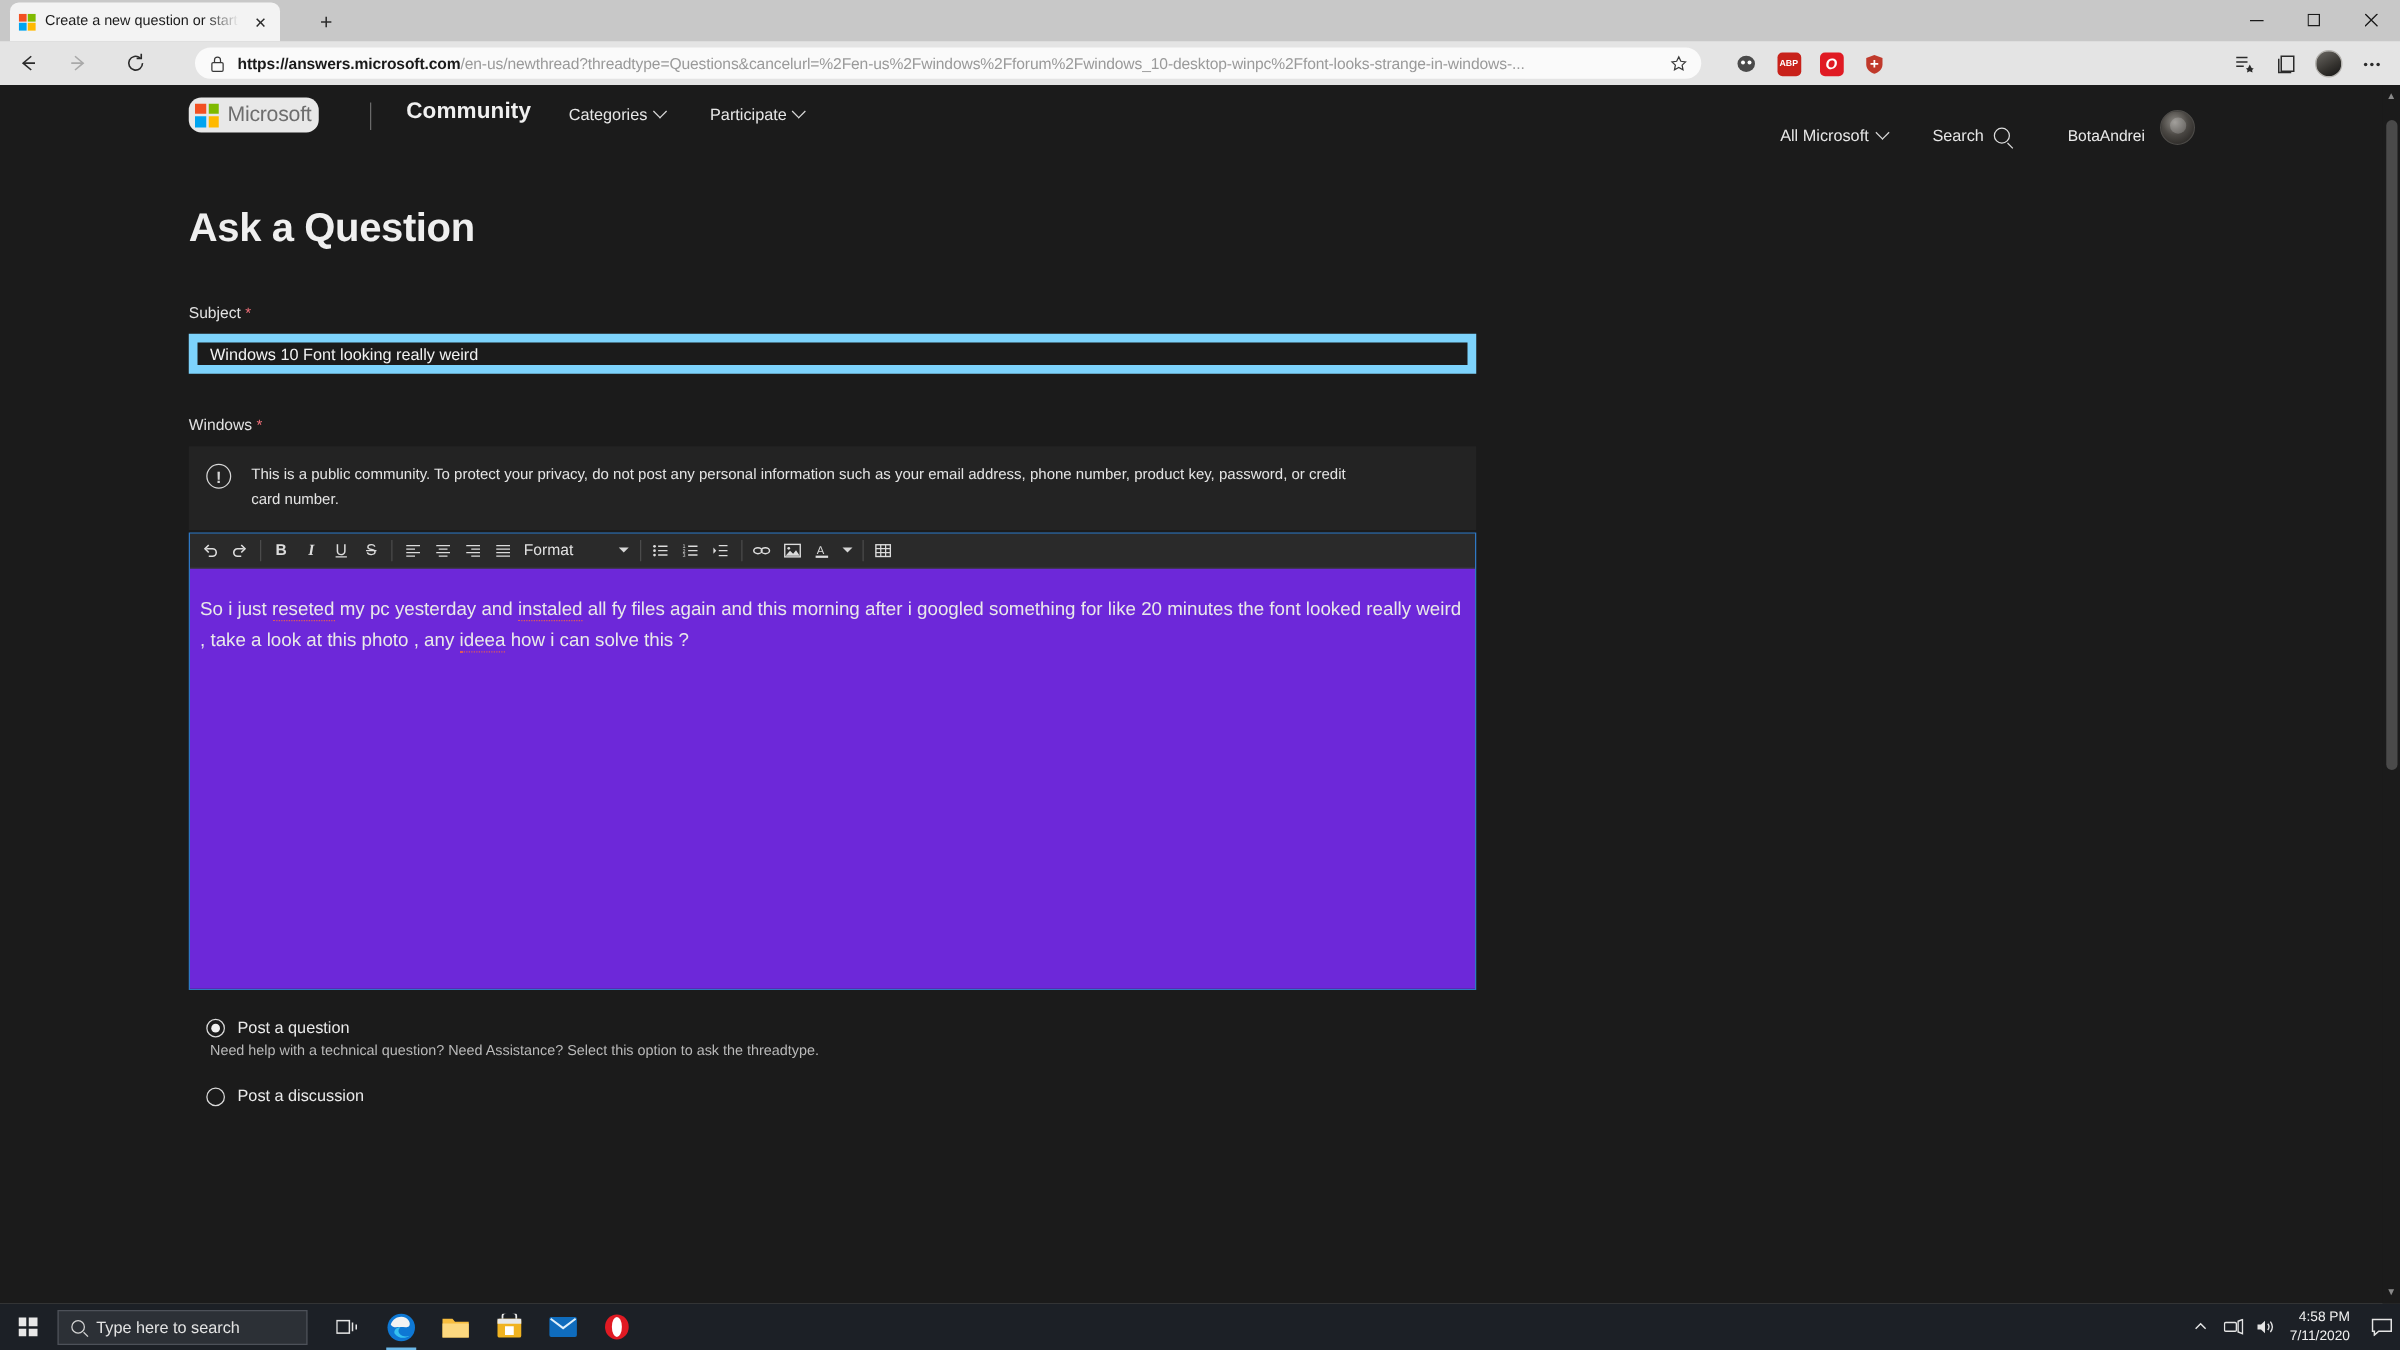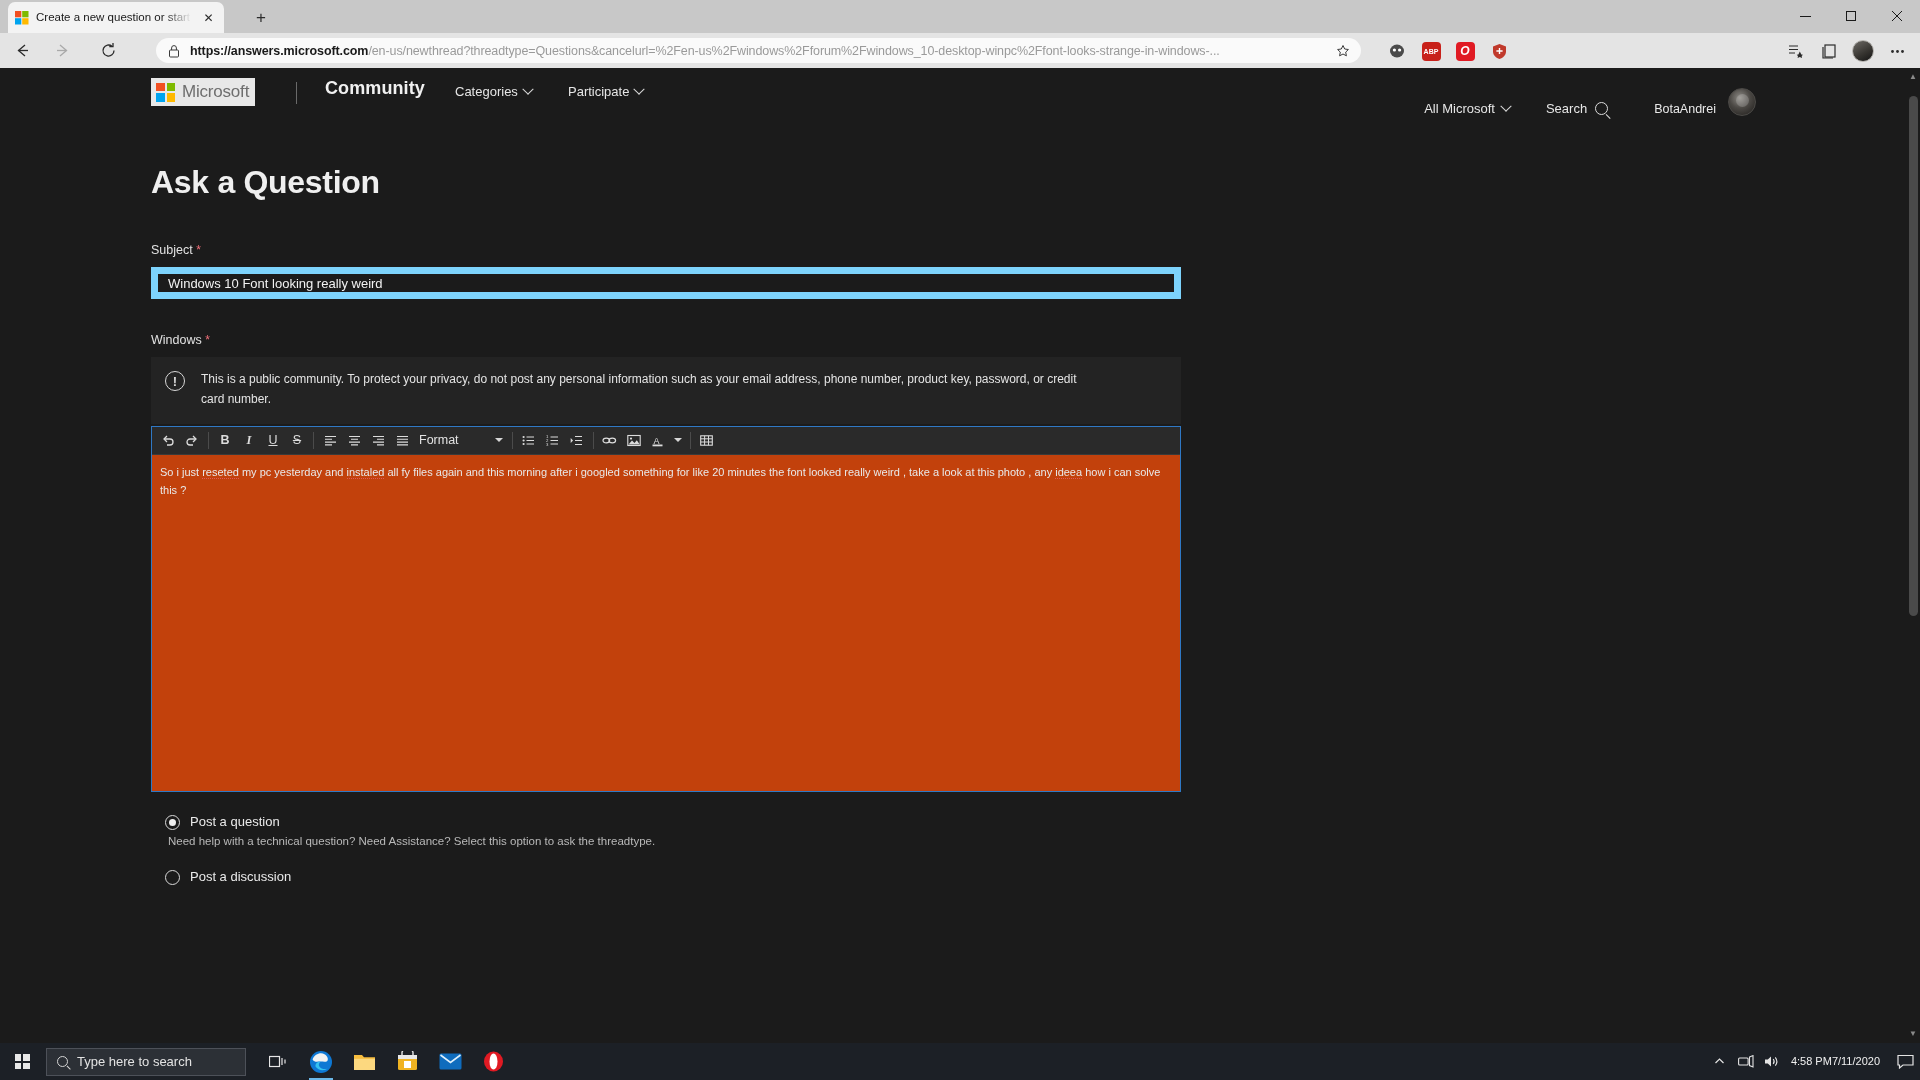--- a/index.html
+++ b/index.html
@@ -101,21 +101,21 @@
   .scroll-up { top:2px; } .scroll-down { bottom:2px; }
 
   
   .site-header {
     position:absolute; left:0; top:0; width:1906px; height:48px;
     background:#1b1b1b; display:flex; align-items:center;
   }
   .ms-logo-wrap {
     position:absolute; left:151px; top:10px; height:28px;
     display:flex; align-items:center; gap:7px;
-    background:#e8e8e8; padding:3px 6px 3px 5px;
+    background:#e8e8e8; padding:3px 6px 3px 5px;border-radius:10px;
   }
   .ms-squares { width:19px; height:19px; display:grid;
     grid-template-columns:1fr 1fr; grid-template-rows:1fr 1fr; gap:2px; }
   .ms-squares i { display:block; }
   .ms-word { font-size:17px; color:#6e6e6e; font-weight:400; letter-spacing:-0.2px; }
   .hdr-divider { position:absolute; left:296px; top:14px; width:1px; height:22px; background:#6a6a6a; }
   .hdr-community {
     position:absolute; left:325px; top:10px; font-size:18px; color:#f0f0f0;
     font-weight:600; letter-spacing:0.1px;
   }
@@ -177,22 +177,22 @@
   }
   .tb-btn svg { display:block; }
   .tb-sep { width:1px; height:17px; background:#4b4b4b; margin:0 4px; }
   .tb-format {
     height:24px; display:flex; align-items:center; gap:36px;
     padding:0 5px; color:#e2e2e2; font-size:12.5px;
   }
   .tb-caret { width:0; height:0; border-left:4px solid transparent;
     border-right:4px solid transparent; border-top:4px solid #d6d6d6; }
   .editor-body {
-    height:336px; background:#c2410c; padding:8px 10px 0 8px;
-    font-size:11px; color:#e9e9e9; line-height:1.68;
+    height:336px; background:#6d28d9; padding:20px 10px 0 8px;
+    font-size:15px; color:#e9e9e9; line-height:1.68;
   }
   .editor-body .sp { border-bottom:1.5px dotted #e05a5a; }
 
   .opt-row { display:flex; align-items:flex-start; gap:10px; margin-top:22px;margin-left:14px; }
   .radio { width:15px; height:15px; border-radius:50%; border:1.6px solid #d9d9d9;
     flex:0 0 auto; position:relative; margin-top:1px; }
   .radio.on::after { content:""; position:absolute; left:3px; top:3px;
     width:7px; height:7px; border-radius:50%; background:#f0f0f0; }
   .opt-title { font-size:13px; color:#eaeaea; }
   .opt-sub { font-size:11.5px; color:#b9b9b9; margin-top:5px; margin-left:17px; }
@@ -216,21 +216,21 @@
     width:5px; height:1.4px; background:#d4d4d4; transform:rotate(45deg); }
   .search-ph { font-size:13px; color:#e3e3e3; }
   .tb-icons { display:flex; align-items:center; margin-left:12px; gap:3px; }
   .tb-app { width:40px; height:37px; display:flex; align-items:center; justify-content:center;
     position:relative; }
   .tb-app.active::after { content:""; position:absolute; bottom:0; left:8px;
     width:24px; height:2px; background:#6cb8e8; }
   .tray { position:absolute; right:0; bottom:0; height:37px; display:flex; align-items:center; }
   .tray-ico { width:26px; height:37px; display:flex; align-items:center; justify-content:center;
     color:#e4e4e4; font-size:11px; }
-  .clock { display:flex; flex-direction:row; align-items:flex-end; justify-content:center;
+  .clock { display:flex; flex-direction:column; align-items:flex-end; justify-content:center;
     font-size:11px; color:#f0f0f0; line-height:1.35; padding:0 10px 0 6px; }
   .action-center { width:30px; height:37px; display:flex; align-items:center; justify-content:center; }
 </style>
 </head>
 <body>
 
 <div class="browser">
 
   <div class="titlebar">
     <div class="tab">

